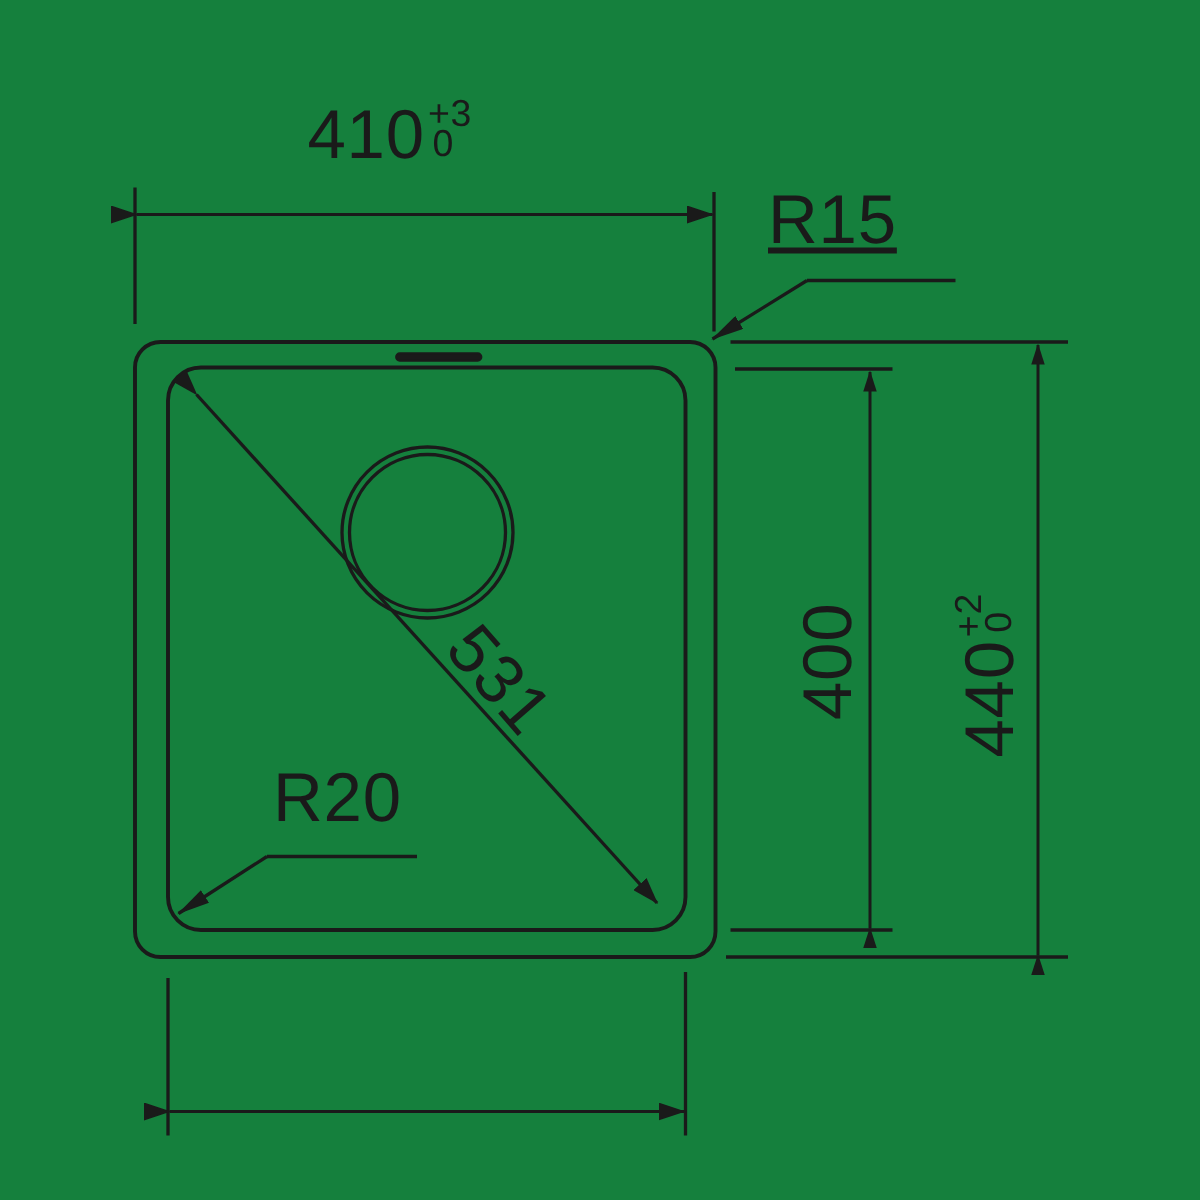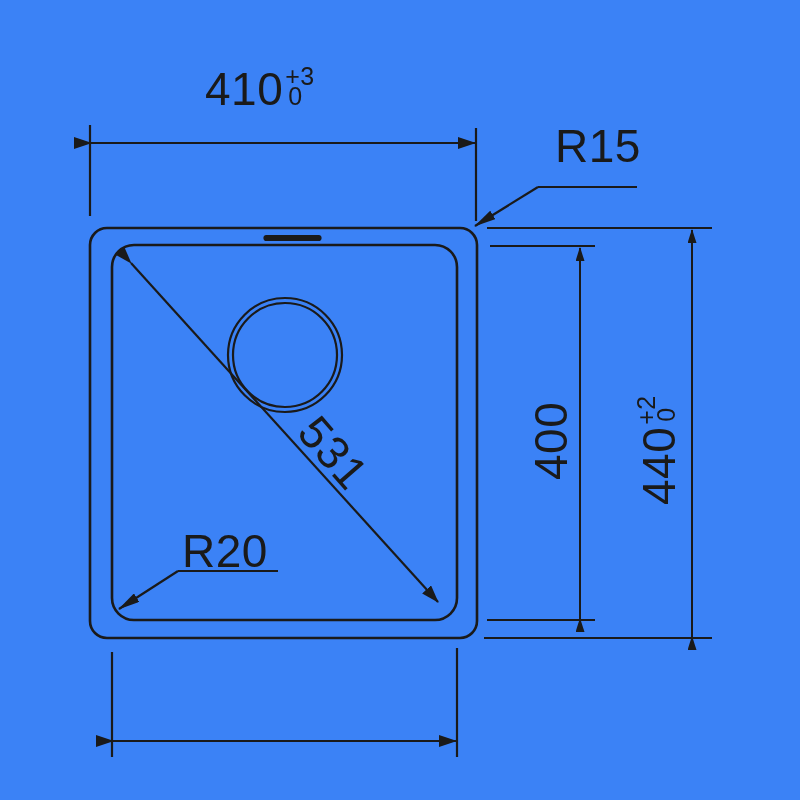--- a/index.html
+++ b/index.html
@@ -4,21 +4,21 @@
 <style>
   html, body {
     margin: 0;
     padding: 0;
     background: #ffffff;
   }
   #root {
     position: relative;
     width: 800px;
     height: 800px;
-    background: #3b82f6;
+    background: #15803d;
     overflow: hidden;
     font-family: "Liberation Sans", sans-serif;
   }
   svg.drawing {
     position: absolute;
     left: 0;
     top: 0;
     width: 800px;
     height: 800px;
   }
@@ -147,23 +147,23 @@
     <g>
       <line x1="278" y1="571" x2="178" y2="571" stroke="#1a1a1a" stroke-width="2.2"></line>
       <line x1="178" y1="571" x2="119" y2="609" stroke="#1a1a1a" stroke-width="2.2" marker-end="url(#ah-thin)"></line>
     </g>
   </svg>
 
   <div class="lbl dim-main" style="left:205px; top:66px;">
     <span>410</span><span class="tol"><span class="up">+3</span><span class="lo">0</span></span>
   </div>
 
-  <div class="lbl dim-main" style="left:555px; top:123px;">R15</div>
+  <div class="lbl dim-main" style="left:512px; top:123px;text-decoration:underline;">R15</div>
 
-  <div class="lbl dim-main" style="left:182px; top:508px;margin-top:20px;">R20</div>
+  <div class="lbl dim-main" style="left:182px; top:508px;">R20</div>
 
 
   <div class="lbl dim-main rot-ccw" style="left:528px; top:480px;">400</div>
 
   <div class="lbl dim-main rot-ccw" style="left:636px; top:505px;">
     <span>440</span><span class="tol"><span class="up">+2</span><span class="lo">0</span></span>
   </div>
 
   <div class="lbl dim-main rot-diag" style="left:325px; top:408px;">531</div>
 

